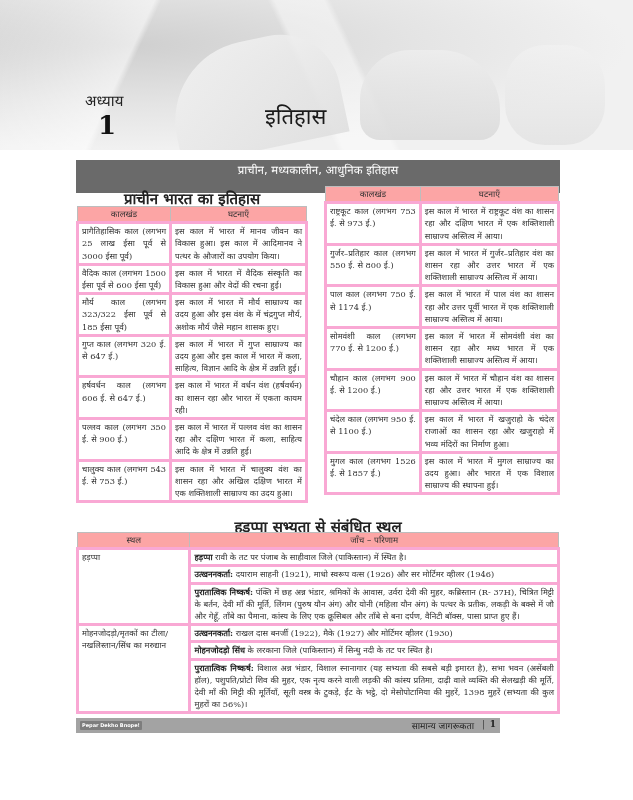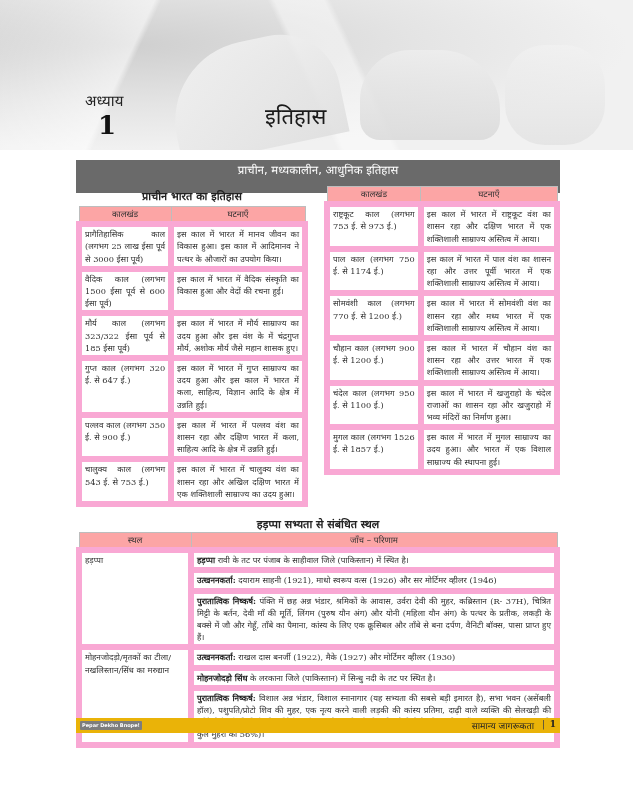--- a/index.html
+++ b/index.html
@@ -33,33 +33,33 @@
   .chapter-label { position: absolute; left: 85px; top: 90px; font-size: 15px; color: #222; }
   .chapter-num { position: absolute; left: 98px; top: 110px; font-size: 26px; font-weight: bold; color: #111; }
   .chapter-title { position: absolute; left: 265px; top: 100px; font-size: 22px; color: #1a1a1a; }
 
   .section-bar {
     position: absolute; left: 76px; top: 160px; width: 484px; height: 33px;
     background: #6a6a6a; color: #fff; text-align: center;
     font-family: "DejaVu Sans", sans-serif; font-size: 11.5px; line-height: 21px;
   }
 
-  .subhead { position: absolute; font-size: 11px; font-weight: bold; color: #222; text-align: center; }
+  .subhead { position: absolute; font-size: 15px; font-weight: bold; color: #222; text-align: center; }
 
   table.grid { position: absolute; border-collapse: collapse; font-size: 8.2px; line-height: 12.2px; color: #2f2f2f; }
   table.grid th {
     background: #fca5a5; font-weight: normal; text-align: center;
     border: 1px solid #bdbdbd; padding: 1px 3px; font-size: 8.6px;
   }
-  table.grid td { border: 6px solid #f9a8d4; padding: 1px 3px; vertical-align: top; text-align: justify; }
+  table.grid td { border: 3px solid #f9a8d4; padding: 1px 3px; vertical-align: top; text-align: justify; }
   table.grid td b { font-weight: bold; color: #1f1f1f; }
 
   .footer {
-    position: absolute; left: 76px; top: 718px; width: 484px; height: 15px;
-    background: #eab308;
+    position: absolute; left: 76px; top: 718px; width: 424px; height: 15px;
+    background: #a3a3a3;
   }
   .footer .badge {
     position: absolute; left: 4px; top: 3px; height: 9px; padding: 0 2px;
     background: #7d7d7d; color: #fff; font-family: "DejaVu Sans", sans-serif;
     font-size: 5px; line-height: 9px; font-weight: bold; border-radius: 1px;
   }
   .footer .subject { position: absolute; right: 26px; top: 1px; font-size: 9px; color: #222; }
   .footer .sep { position: absolute; right: 15px; top: 0px; font-size: 10px; color: #444; }
   .footer .pageno { position: absolute; right: 4px; top: 1px; font-size: 9px; font-weight: bold; color: #222; }
 </style>
@@ -101,20 +101,24 @@
       </tr>
     <tr>
         <td>मौर्य काल (लगभग 323/322 ईसा पूर्व से 185 ईसा पूर्व)</td>
         <td>इस काल में भारत में मौर्य साम्राज्य का उदय हुआ और इस वंश के में चंद्रगुप्त मौर्य, अशोक मौर्य जैसे महान शासक हुए।</td>
       </tr>
     <tr>
         <td>गुप्त काल (लगभग 320 ई. से 647 ई.)</td>
         <td>इस काल में भारत में गुप्त साम्राज्य का उदय हुआ और इस काल में भारत में कला, साहित्य, विज्ञान आदि के क्षेत्र में उन्नति हुई।</td>
       </tr>
     <tr>
+        <td>हर्षवर्धन काल (लगभग 606 ई. से 647 ई.)</td>
+        <td>इस काल में भारत में वर्धन वंश (हर्षवर्धन) का शासन रहा और भारत में एकता कायम रही।</td>
+      </tr>
+    <tr>
         <td>पल्लव काल (लगभग 350 ई. से 900 ई.)</td>
         <td>इस काल में भारत में पल्लव वंश का शासन रहा और दक्षिण भारत में कला, साहित्य आदि के क्षेत्र में उन्नति हुई।</td>
       </tr>
     <tr>
         <td>चालुक्य काल (लगभग 543 ई. से 753 ई.)</td>
         <td>इस काल में भारत में चालुक्य वंश का शासन रहा और अखिल दक्षिण भारत में एक शक्तिशाली साम्राज्य का उदय हुआ।</td>
       </tr>
   </tbody>
 </table>
 
@@ -128,20 +132,24 @@
       <th>कालखंड</th>
       <th>घटनाएँ</th>
     </tr>
   </thead>
   <tbody>
     <tr>
         <td>राष्ट्रकूट काल (लगभग 753 ई. से 973 ई.)</td>
         <td>इस काल में भारत में राष्ट्रकूट वंश का शासन रहा और दक्षिण भारत में एक शक्तिशाली साम्राज्य अस्तित्व में आया।</td>
       </tr>
     <tr>
+        <td>गुर्जर–प्रतिहार काल (लगभग 550 ई. से 800 ई.)</td>
+        <td>इस काल में भारत में गुर्जर–प्रतिहार वंश का शासन रहा और उत्तर भारत में एक शक्तिशाली साम्राज्य अस्तित्व में आया।</td>
+      </tr>
+    <tr>
         <td>पाल काल (लगभग 750 ई. से 1174 ई.)</td>
         <td>इस काल में भारत में पाल वंश का शासन रहा और उत्तर पूर्वी भारत में एक शक्तिशाली साम्राज्य अस्तित्व में आया।</td>
       </tr>
     <tr>
         <td>सोमवंशी काल (लगभग 770 ई. से 1200 ई.)</td>
         <td>इस काल में भारत में सोमवंशी वंश का शासन रहा और मध्य भारत में एक शक्तिशाली साम्राज्य अस्तित्व में आया।</td>
       </tr>
     <tr>
         <td>चौहान काल (लगभग 900 ई. से 1200 ई.)</td>
         <td>इस काल में भारत में चौहान वंश का शासन रहा और उत्तर भारत में एक शक्तिशाली साम्राज्य अस्तित्व में आया।</td>

